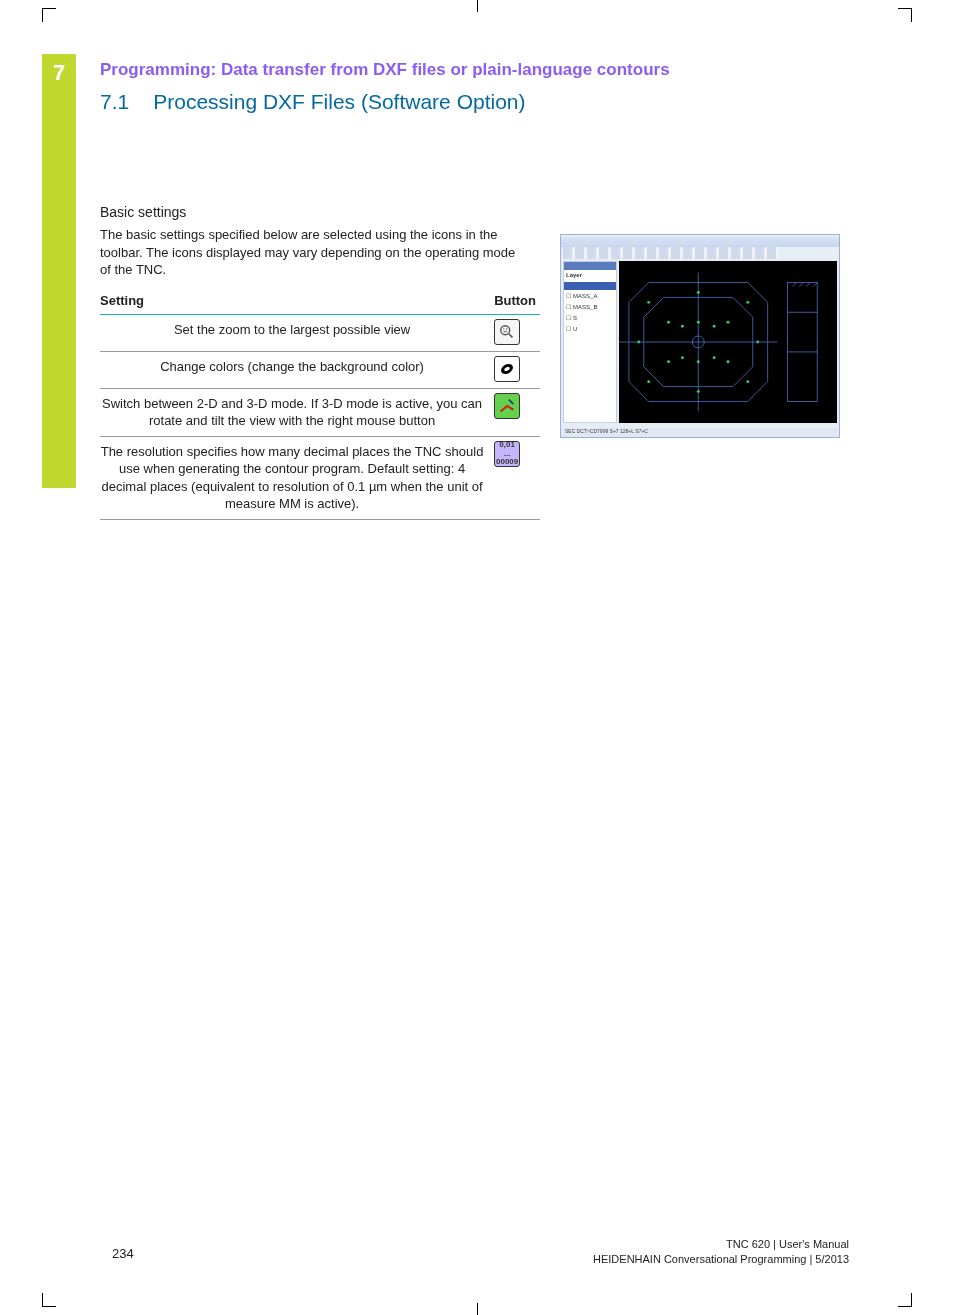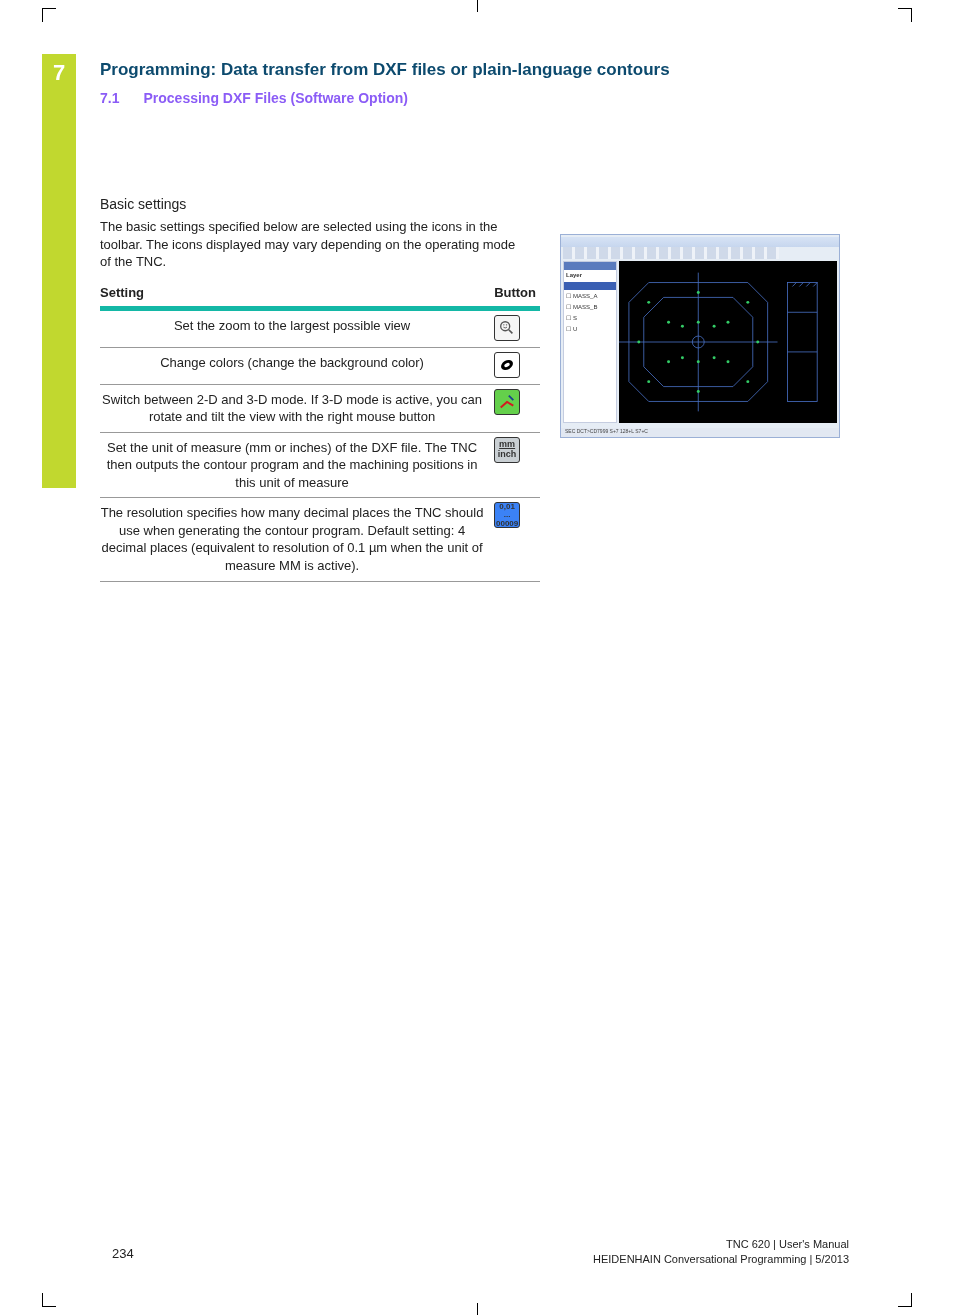--- a/index.html
+++ b/index.html
@@ -43,27 +43,27 @@
   }
   .content {
     position: absolute;
     top: 60px;
     left: 100px;
     right: 80px;
   }
   .h1 {
     font-size: 17px;
     font-weight: bold;
-    color: #0c4a6e;
+    color: #8b5cf6;
     margin-bottom: 10px;
   }
   .h2 {
-    font-size: 14px;
-    font-weight: bold;
-    color: #8b5cf6;
+    font-size: 21px;
+    font-weight: normal;
+    color: #0369a1;
     margin-bottom: 90px;
   }
   .h2 .secnum { margin-right: 24px; }
   .h3 {
     font-size: 14px;
     font-weight: normal;
     margin-bottom: 6px;
   }
   .intro {
     font-size: 13px;
@@ -73,21 +73,21 @@
   }
   table.settings {
     border-collapse: collapse;
     width: 440px;
     font-size: 13px;
   }
   table.settings th {
     text-align: left;
     font-weight: bold;
     padding: 4px 4px 6px 0;
-    border-bottom: 5px solid #14b8a6;
+    border-bottom: 1px solid #14b8a6;
   }
   table.settings td {
     vertical-align: top;
     padding: 6px 10px 6px 0;
     border-bottom: 1px solid #999;
     line-height: 1.35;
     text-align: center;
   }
   table.settings td.iconcell {
     width: 40px;
@@ -227,32 +227,23 @@
         <td class="iconcell">
           <div class="iconbox icon-3d">
             <svg viewBox="0 0 20 20">
                 <polyline points="3,16 10,10 17,14" fill="none" stroke="#d41920" stroke-width="2.2"></polyline>
                 <polyline points="12,3 17,8" fill="none" stroke="#1b3f8f" stroke-width="2"></polyline>
               </svg>
           </div>
         </td>
       </tr>
       <tr>
-        <td>Set the unit of measure (mm or inches) of the DXF file. The TNC then outputs the contour program and the machining positions in this unit of measure</td>
-        <td class="iconcell">
-          <div class="iconbox icon-unit" style="background:#c9cfd3;">
-            <span style="text-decoration:underline;">mm</span>
-            <span>inch</span>
-          </div>
-        </td>
-      </tr>
-      <tr>
         <td>The resolution specifies how many decimal places the TNC should use when generating the contour program. Default setting: 4 decimal places (equivalent to resolution of 0.1 µm when the unit of measure MM is active).</td>
         <td class="iconcell">
-          <div class="iconbox icon-res" style="background:#3b82f6;">
+          <div class="iconbox icon-res" style="background:#c4b5fd;">
             <span>0,01</span>
             <span>...</span>
             <span>00009</span>
           </div>
         </td>
       </tr>
     </tbody>
   </table>
 </div>
 

